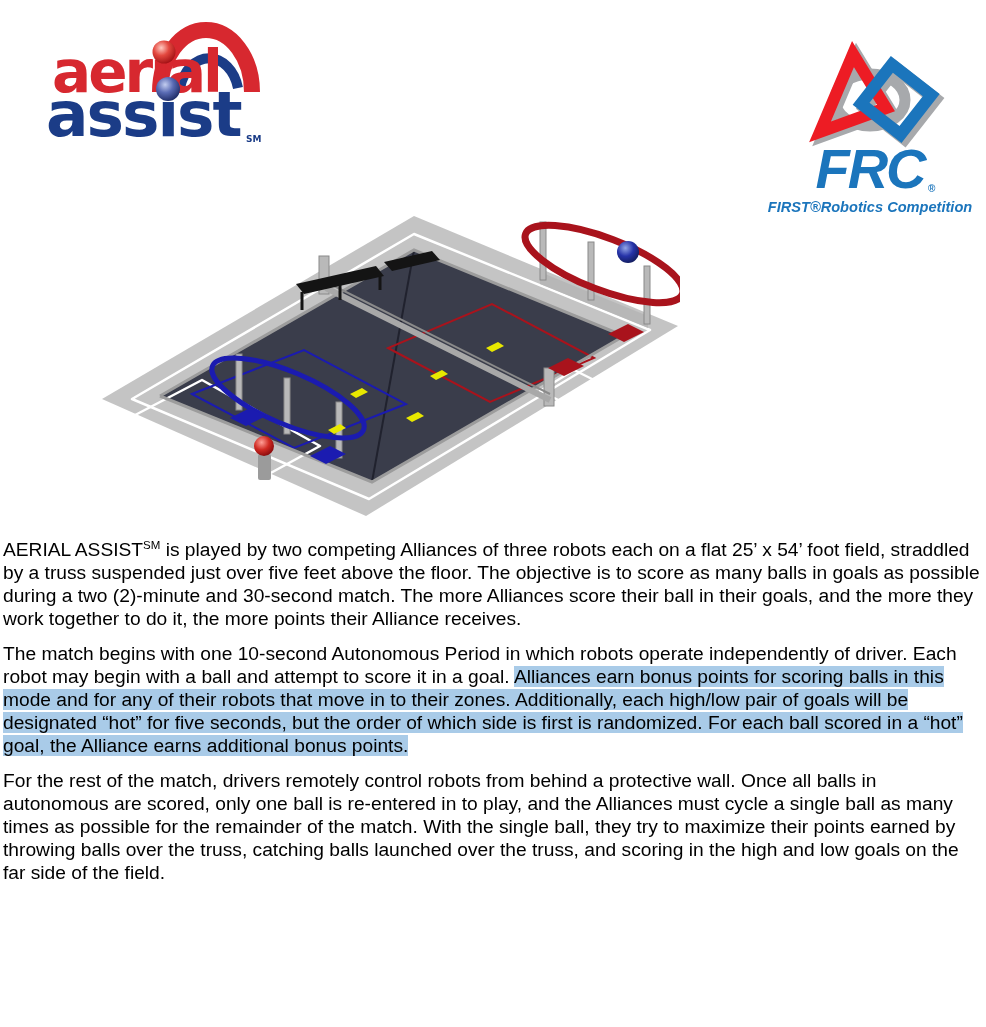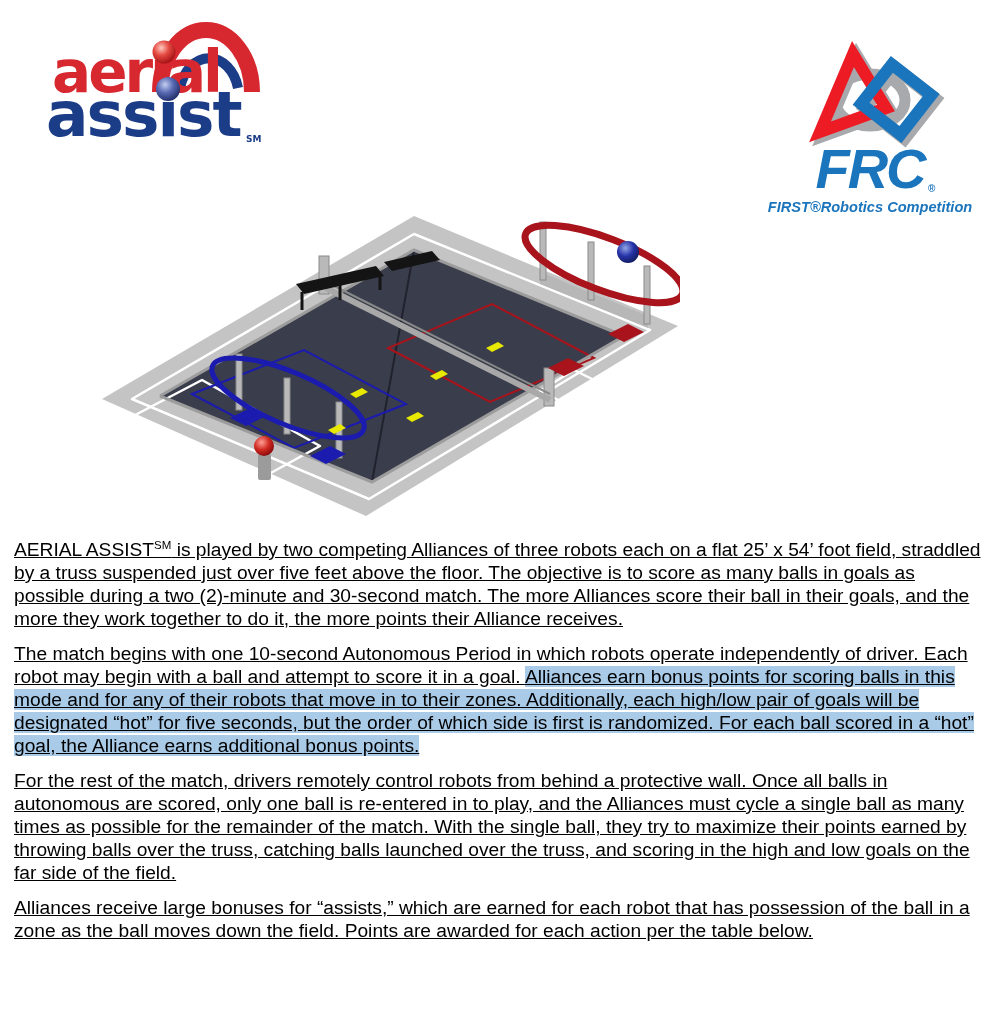--- a/index.html
+++ b/index.html
@@ -43,21 +43,21 @@
   .goal-blue{fill:var(--alliance-blue);}
   .ymark{fill:var(--marker-yellow);}
   .tableblack{fill:#141414;}
   .tableleg{stroke:#141414;stroke-width:3;}
   .centerline{stroke:#20222e;stroke-width:2;}
   
   .copy{
     position:absolute;left:3px;top:538px;width:980px;
     font-size:19.2px;line-height:23px;color:var(--text);
   }
-  .copy p{margin:0 0 12px 11px;text-decoration:underline;}
+  .copy p{margin:0 0 12px 0;}
   .copy sup{font-size:11.5px;vertical-align:super;line-height:0;}
   .hl{background:var(--highlight);}
 </style>
 </head>
 <body>
 
 <div class="page">
 
   <div class="logo-aa">
     <svg width="236" height="142" viewBox="0 0 236 142">
@@ -162,16 +162,15 @@
       <polygon class="ymark" points="342,190 354,184 360,188 348,194"></polygon>
       <polygon class="ymark" points="398,162 410,156 416,160 404,166"></polygon>
       <polygon class="ymark" points="240,244 252,238 258,242 246,248"></polygon>
     </svg>
   </div>
 
   <div class="copy">
     <p><span>AERIAL ASSIST</span><sup>SM</sup><span> is played by two competing Alliances of three robots each on a flat 25’ x 54’ foot field, straddled by a truss suspended just over five feet above the floor. The objective is to score as many balls in goals as possible during a two (2)-minute and 30-second match. The more Alliances score their ball in their goals, and the more they work together to do it, the more points their Alliance receives.</span></p>
     <p><span>The match begins with one 10-second Autonomous Period in which robots operate independently of driver. Each robot may begin with a ball and attempt to score it in a goal. </span><span class="hl">Alliances earn bonus points for scoring balls in this mode and for any of their robots that move in to their zones. Additionally, each high/low pair of goals will be designated “hot” for five seconds, but the order of which side is first is randomized. For each ball scored in a “hot” goal, the Alliance earns additional bonus points.</span></p>
     <p>For the rest of the match, drivers remotely control robots from behind a protective wall. Once all balls in autonomous are scored, only one ball is re-entered in to play, and the Alliances must cycle a single ball as many times as possible for the remainder of the match. With the single ball, they try to maximize their points earned by throwing balls over the truss, catching balls launched over the truss, and scoring in the high and low goals on the far side of the field.</p>
-    <p>Alliances receive large bonuses for “assists,” which are earned for each robot that has possession of the ball in a zone as the ball moves down the field. Points are awarded for each action per the table below.</p>
   </div>
 
 </div>
 
 </body></html>

